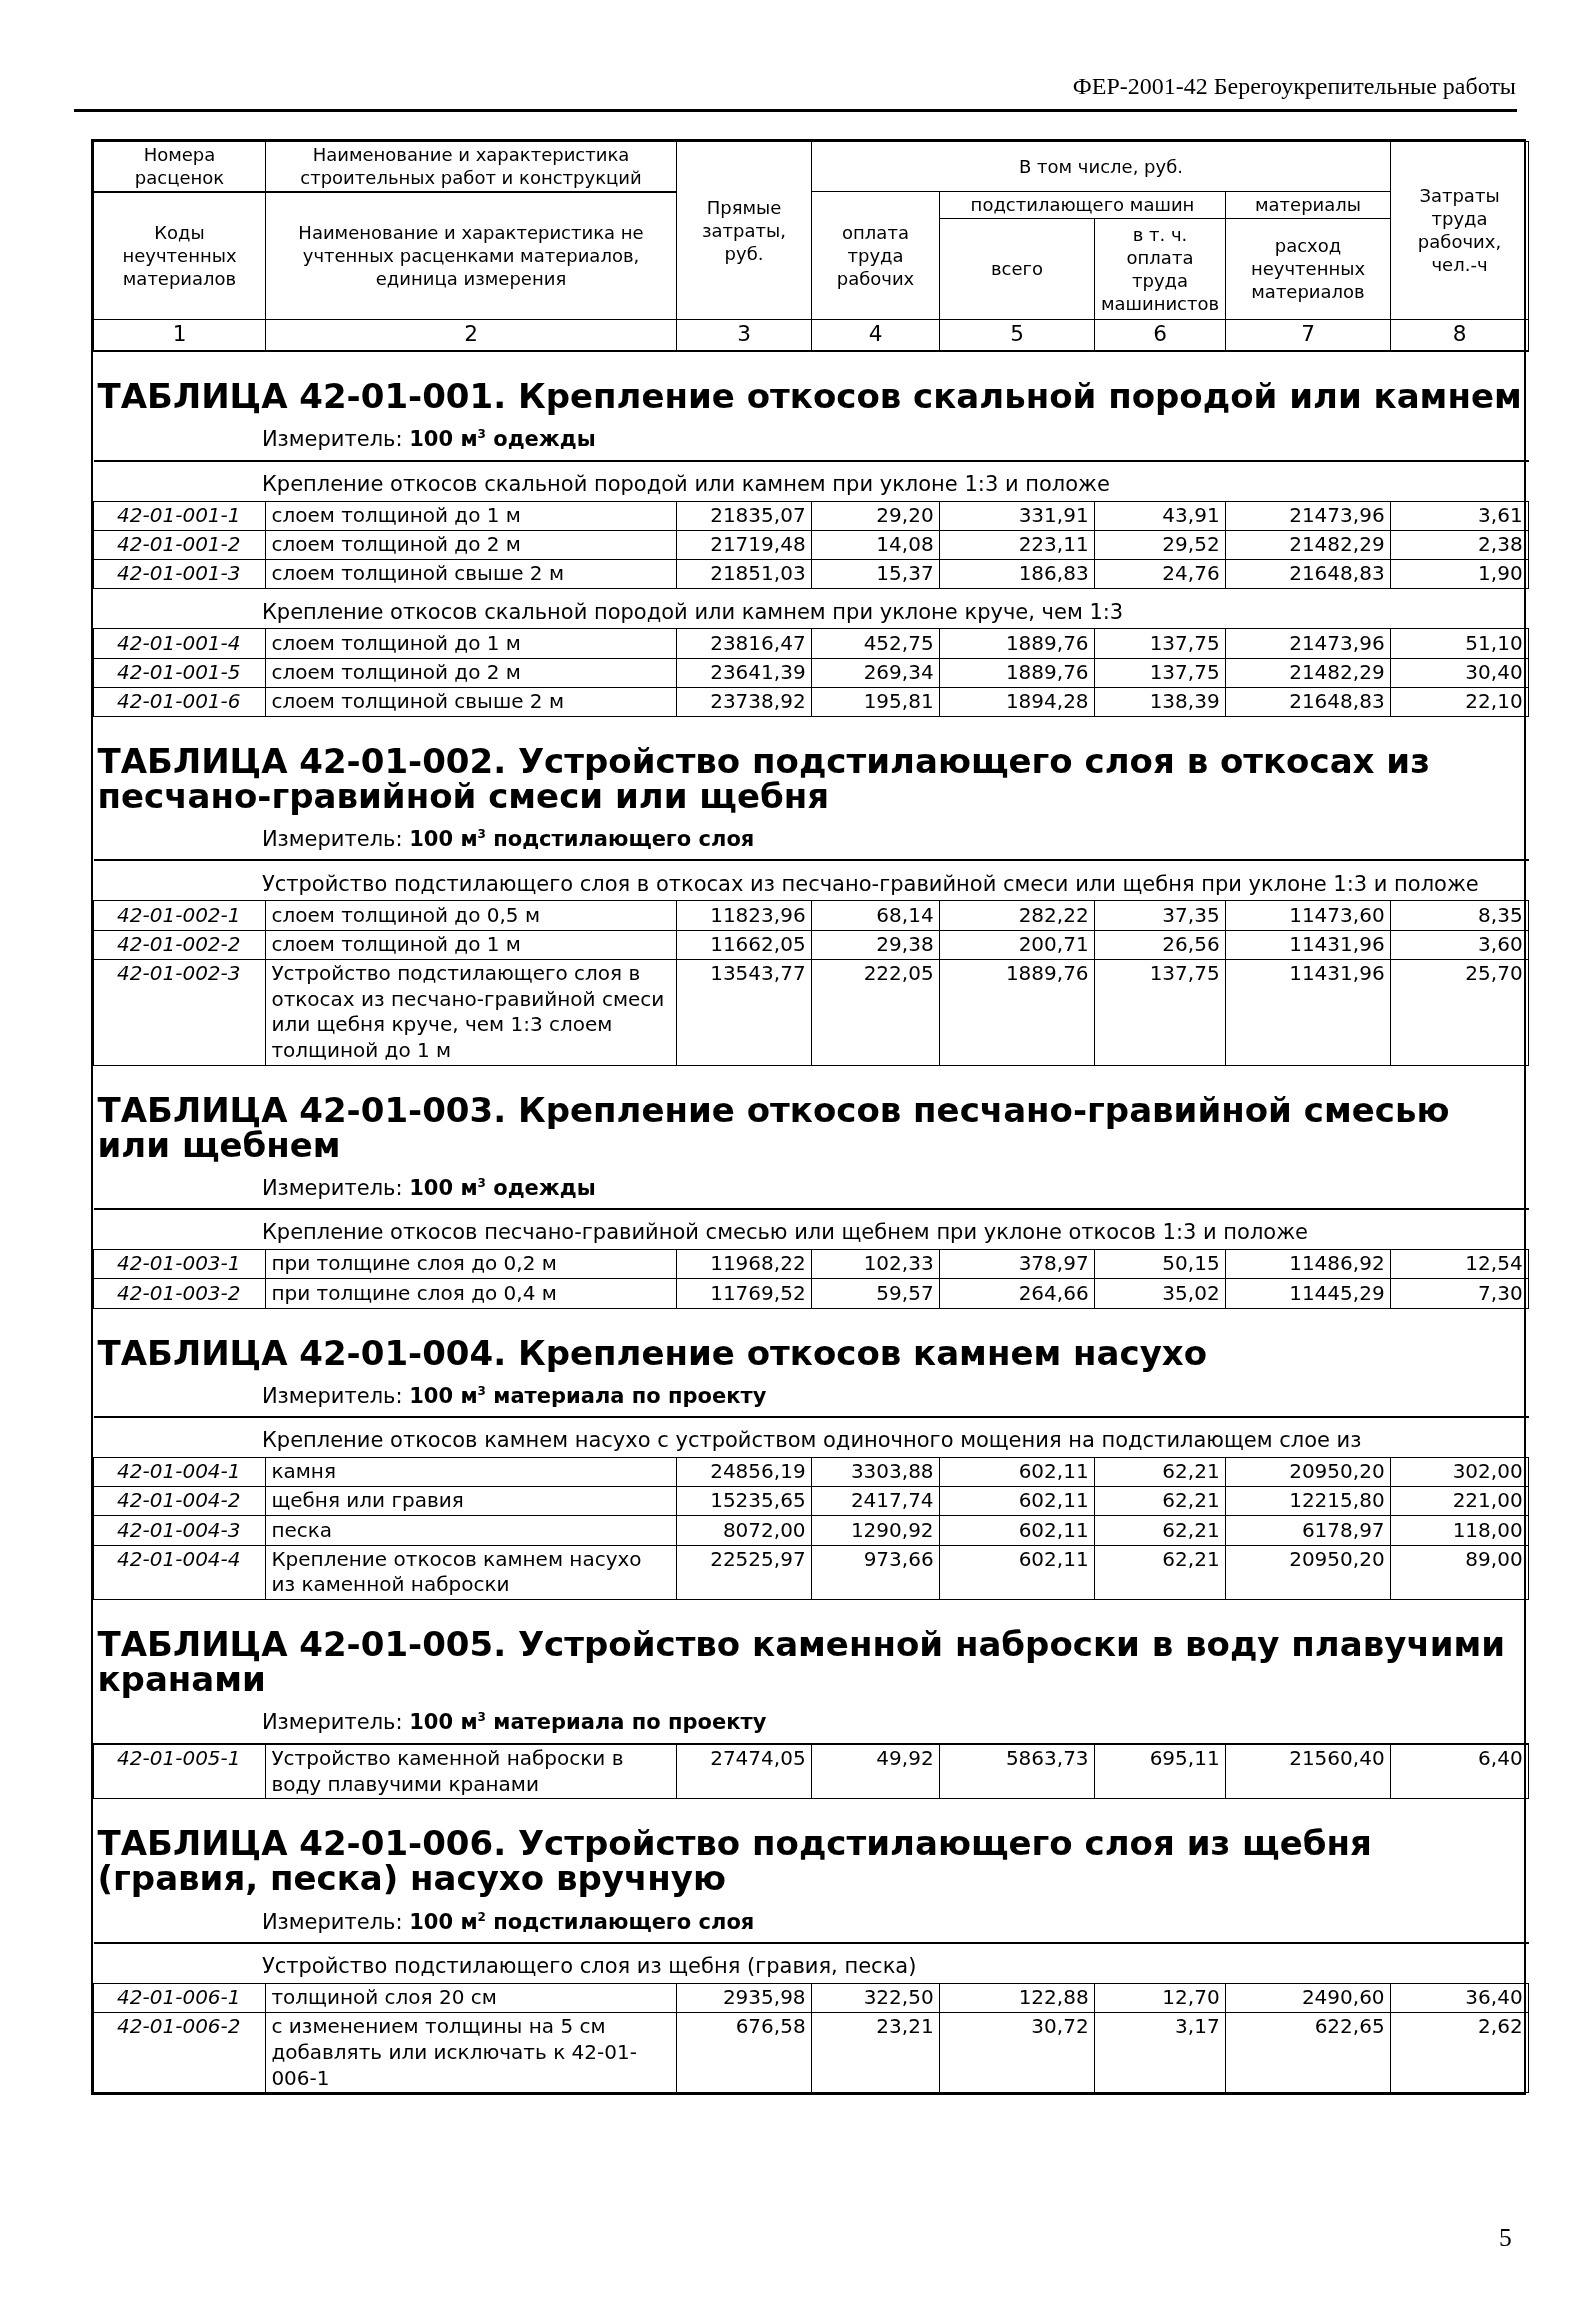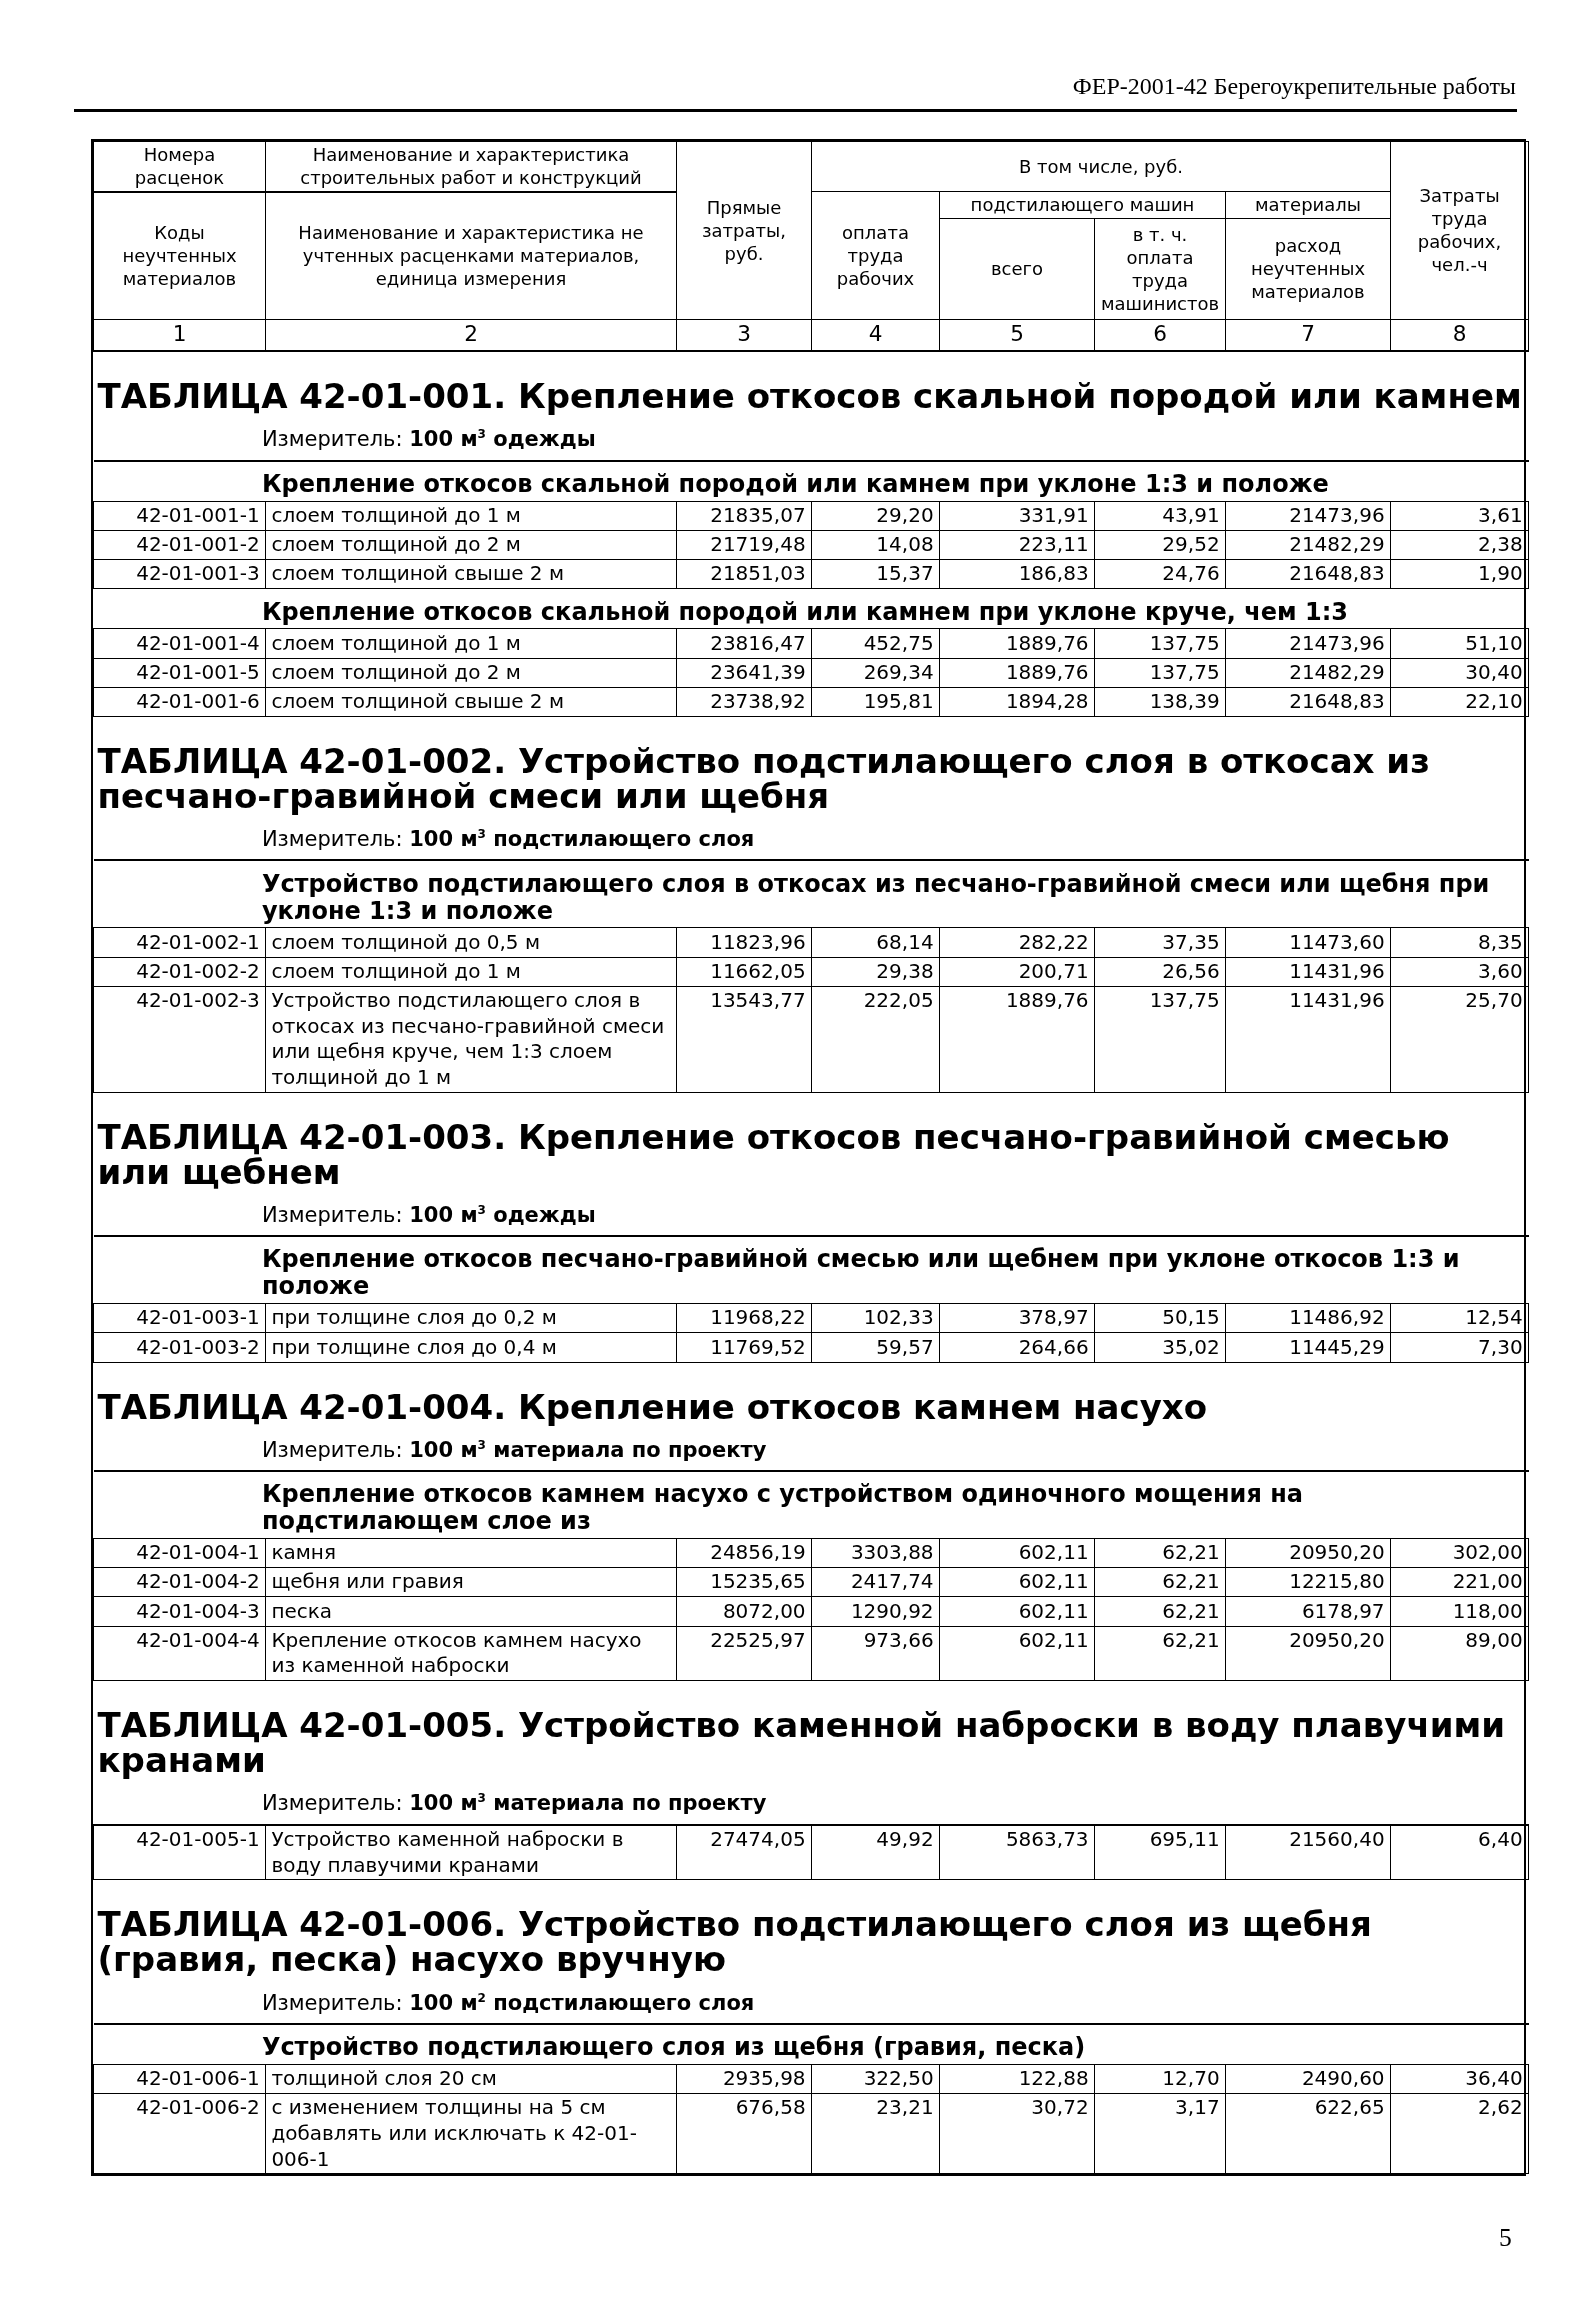--- a/index.html
+++ b/index.html
@@ -6,26 +6,26 @@
   body { width:1591px; height:2307px; position:relative; font-family:"DejaVu Sans", sans-serif; color:#000; }
   .hdr { position:absolute; left:977px; top:73px; width:539px; text-align:right; font-family:"Liberation Serif", serif; font-size:24px; }
   .hdr-rule { position:absolute; left:74px; top:109px; width:1443px; height:2.7px; background:#000; }
   .page-num { position:absolute; left:1499px; top:2223px; font-family:"Liberation Serif", serif; font-size:25.6px; }
   .sheet { position:absolute; left:91px; top:139px; width:1435px; border:2px solid #000; box-sizing:border-box; }
   table { border-collapse:collapse; width:100%; table-layout:fixed; }
   td, th { border:1.3px solid #000; padding:1.3px 5.4px; font-size:20px; line-height:25.6px; vertical-align:top; font-weight:normal; }
   th { text-align:center; vertical-align:middle; font-size:18px; line-height:23px; }
   .colnum td { text-align:center; font-size:21.6px; height:28px; border-bottom:2.7px solid #000; }
   td.num { text-align:right; }
-  td.code { text-align:right; padding-left:4px; }
+  td.code { text-align:center; padding-left:4px;font-style:italic; }
   .title td { border:none; font-weight:bold; font-size:34px; line-height:35px; padding:27px 4px 2.7px 4px; }
   .meas td { border:none; border-bottom:2px solid #000; font-size:21px; padding:5.4px 5.4px 6.7px 5.4px; }
   .meas td .pad { display:inline-block; width:163px; }
   .meas b { font-weight:bold; }
-  .sub td { border-left:none; border-right:none; font-weight:bold; font-size:24px; line-height:27px; padding:9.4px 5.4px 2.7px 5.4px; }
+  .sub td { border-left:none; border-right:none; font-weight:normal; font-size:21px; line-height:27px; padding:9.4px 5.4px 2.7px 5.4px; }
   .sub td .pad { display:inline-block; width:163px; }
   .sub td .txt { display:inline-block; vertical-align:top; }
   sup { font-size:12px; }
 </style>
 </head>
 <body>
 
 <div class="hdr">ФЕР-2001-42  Берегоукрепительные работы</div>
 <div class="hdr-rule"></div>
 

